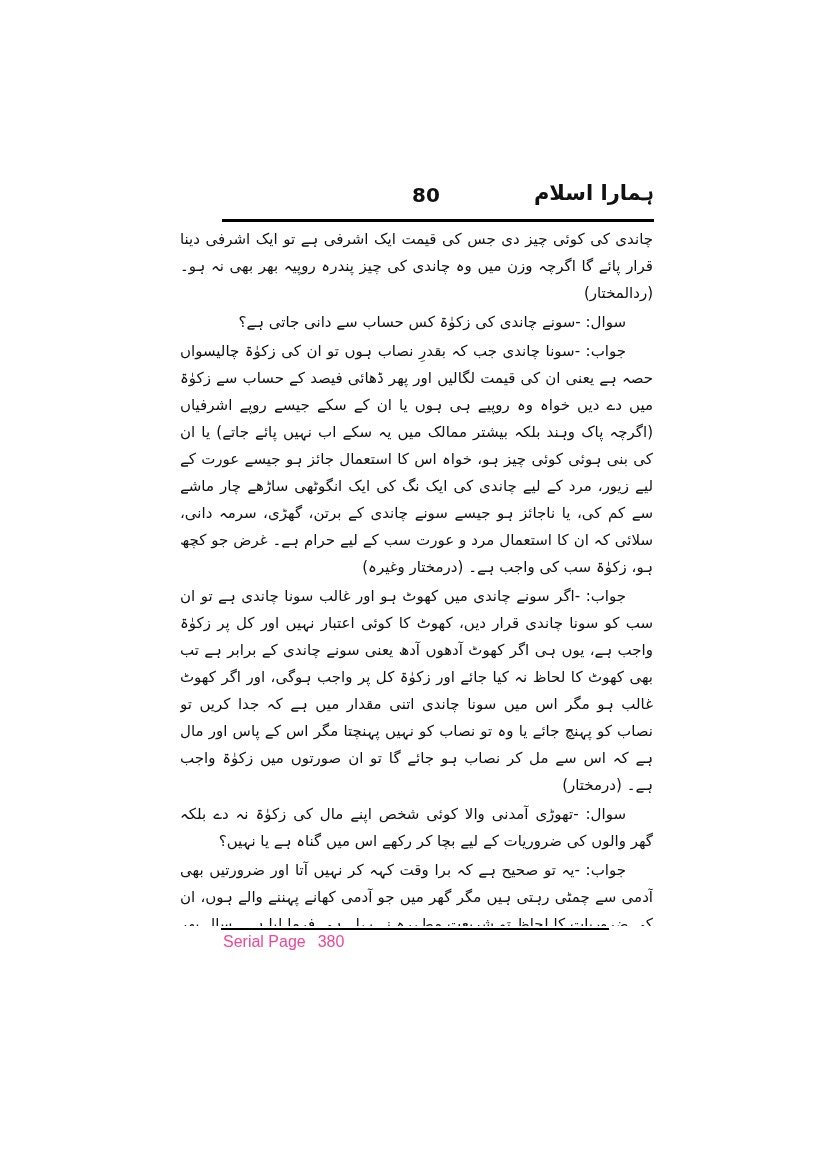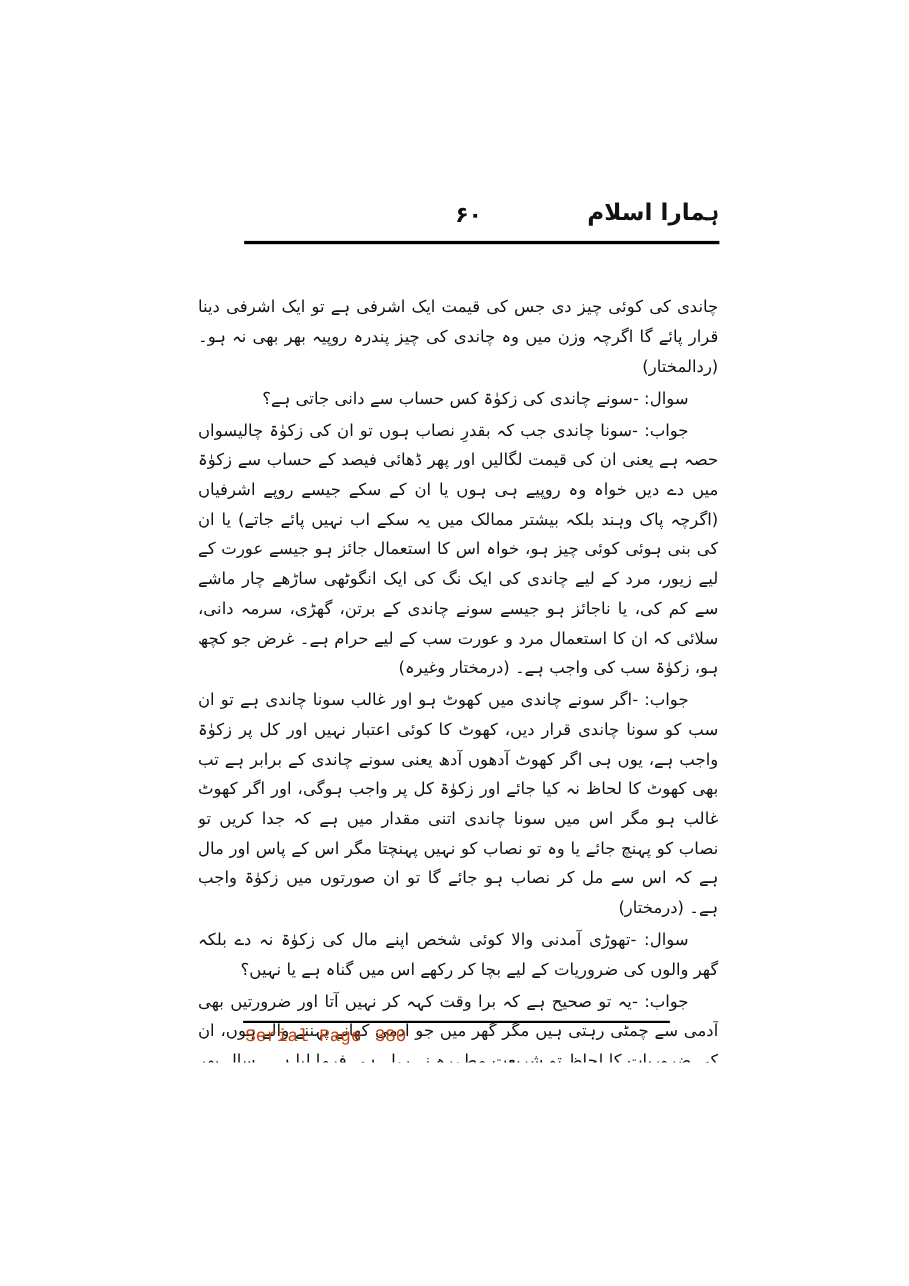--- a/index.html
+++ b/index.html
@@ -41,45 +41,44 @@
   }
   
   .body-text {
     position: absolute; left: 180px; top: 226px;
     width: 473px; height: 700px;
     direction: rtl;
     text-align: justify;
     font-size: 15px;
     line-height: 27px;
     overflow: hidden;
-    margin-top: 40px;
   }
   .para { margin: 0 0 2px 0; }
   .para.question, .para.answer { text-indent: 27px; }
   .qa-label { font-weight: normal; }
   
   .footer-rule {
     position: absolute; left: 221px; top: 928px;
     width: 388px; height: 2px; background: #000;
   }
   .footer-text {
     position: absolute; left: 223px; top: 933px;
-    font-family: Liberation Mono, monospace;
-    font-size: 16px; color: #c2410c;
+    font-family: Liberation Sans, sans-serif;
+    font-size: 16px; color: #ec4899;
     direction: ltr;
   }
   .footer-text .serial-number { margin-left: 12px; }
 </style>
 </head>
 <body>
 
 <div class="page">
 
 
-  <div class="header-page-number">۶۰</div>
+  <div class="header-page-number">80</div>
 
   <div class="header-book-title">ہمارا اسلام</div>
 
   <div class="header-rule"></div>
 
   <div class="body-text">
       <div class="para body"><span>چاندی کی کوئی چیز دی جس کی قیمت ایک اشرفی ہے تو ایک اشرفی دینا قرار پائے گا اگرچہ وزن میں وہ چاندی کی چیز پندرہ روپیہ بھر بھی نہ ہو۔ (ردالمختار)</span></div>
       <div class="para question"><span class="qa-label">سوال:</span> <span>-سونے چاندی کی زکوٰۃ کس حساب سے دانی جاتی ہے؟</span></div>
       <div class="para answer"><span class="qa-label">جواب:</span> <span>-سونا چاندی جب کہ بقدرِ نصاب ہوں تو ان کی زکوٰۃ چالیسواں حصہ ہے یعنی ان کی قیمت لگالیں اور پھر ڈھائی فیصد کے حساب سے زکوٰۃ میں دے دیں خواہ وہ روپیے ہی ہوں یا ان کے سکے جیسے روپے اشرفیاں (اگرچہ پاک وہند بلکہ بیشتر ممالک میں یہ سکے اب نہیں پائے جاتے) یا ان کی بنی ہوئی کوئی چیز ہو، خواہ اس کا استعمال جائز ہو جیسے عورت کے لیے زیور، مرد کے لیے چاندی کی ایک نگ کی ایک انگوٹھی ساڑھے چار ماشے سے کم کی، یا ناجائز ہو جیسے سونے چاندی کے برتن، گھڑی، سرمہ دانی، سلائی کہ ان کا استعمال مرد و عورت سب کے لیے حرام ہے۔ غرض جو کچھ ہو، زکوٰۃ سب کی واجب ہے۔ (درمختار وغیرہ)</span></div>
       <div class="para answer"><span class="qa-label">جواب:</span> <span>-اگر سونے چاندی میں کھوٹ ہو اور غالب سونا چاندی ہے تو ان سب کو سونا چاندی قرار دیں، کھوٹ کا کوئی اعتبار نہیں اور کل پر زکوٰۃ واجب ہے، یوں ہی اگر کھوٹ آدھوں آدھ یعنی سونے چاندی کے برابر ہے تب بھی کھوٹ کا لحاظ نہ کیا جائے اور زکوٰۃ کل پر واجب ہوگی، اور اگر کھوٹ غالب ہو مگر اس میں سونا چاندی اتنی مقدار میں ہے کہ جدا کریں تو نصاب کو پہنچ جائے یا وہ تو نصاب کو نہیں پہنچتا مگر اس کے پاس اور مال ہے کہ اس سے مل کر نصاب ہو جائے گا تو ان صورتوں میں زکوٰۃ واجب ہے۔ (درمختار)</span></div>

